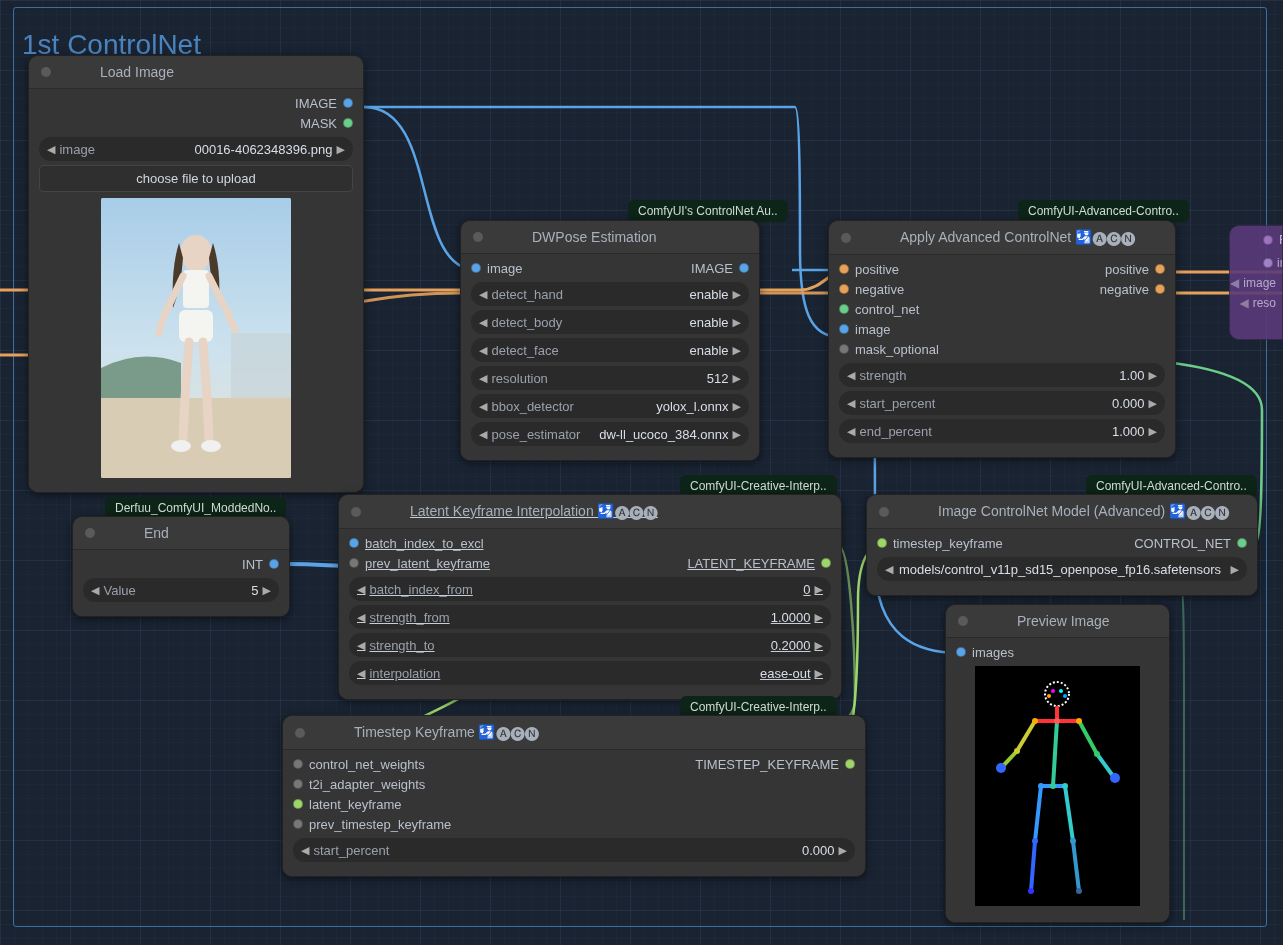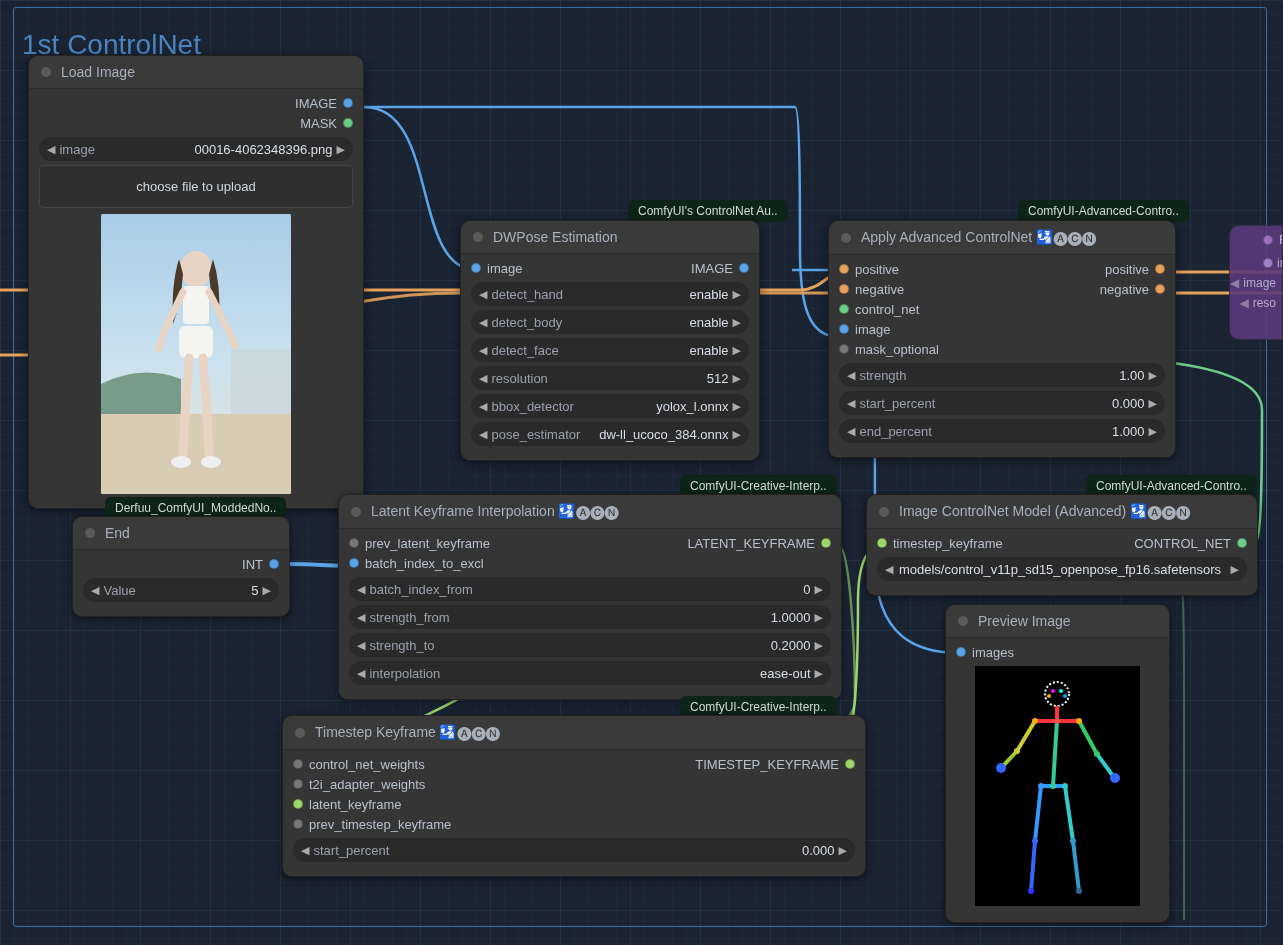--- a/index.html
+++ b/index.html
@@ -37,20 +37,21 @@
     border-radius: 10px;
     box-shadow: 0 2px 8px rgba(0,0,0,0.5);
     border: 1px solid #222;
   }
   .node-header {
     display: flex; align-items: center;
     padding: 8px 12px;
     background: #3a3a3a;
     border-bottom: 1px solid #2a2a2a;
     border-radius: 10px 10px 0 0;
+    gap: 39px;
   }
   .node-dot {
     width: 10px; height: 10px; border-radius: 50%;
     background: #5a5a5a; margin-right: 10px; flex: 0 0 auto;
   }
   .node-title { color: #a8b0bc; font-size: 14px; white-space: nowrap; }
   .node-body { padding: 4px 0 10px; background: #353535; border-radius: 0 0 10px 10px; }
   .tag {
     position: absolute;
     background: #0d2418;
@@ -88,21 +89,21 @@
     font-size: 13px;
   }
   .widget .arrow { color: #aaa; font-size: 11px; cursor: pointer; }
   .widget .wlabel { color: #9aa0ac; margin-left: 4px; }
   .widget .wvalue { color: #d8dee8; margin-right: 4px; }
   .btn-upload {
     margin: 4px 10px;
     background: #2f2f2f;
     border: 1px solid #444;
     border-radius: 4px;
-    height: 43px;
+    height: 27px;
     display: flex; align-items: center; justify-content: center;
     color: #d0d6e0; font-size: 13px;
     cursor: pointer;
   }
   .preview-img {
     margin: 6px auto 4px;
     display: block;
     background: #7aa9c4;
     border-radius: 2px;
   }
@@ -380,42 +381,42 @@
           <span class="arrow">◀</span>
           <span class="wlabel">Value</span>
           <span style="flex:1"></span>
           <span class="wvalue">5</span>
           <span class="arrow">▶</span>
         </div>
     </div>
   </div>
 
   <div class="tag" style="left:680px; top:475px;">ComfyUI-Creative-Interp..</div>
-  <div class="node" style="left:338px; top:494px; width:504px;">
+  <div class="node" style="left:338px; top:494px; width:504px;text-decoration:underline;">
     <div class="node-header">
       <span class="node-dot"></span>
       <span class="node-title">Latent Keyframe Interpolation 🛂🅐🅒🅝</span>
     </div>
     <div class="node-body">
+      <div class="port-row">
+          <span class="port-left">
+            <span class="port-dot c-blue"></span>
+            <span>batch_index_to_excl</span>
+          </span>
+        </div>
       <div class="port-row">
         <span class="port-left">
             <span class="port-dot c-gray"></span>
             <span>prev_latent_keyframe</span>
           </span>
         <span class="port-right">
             <span>LATENT_KEYFRAME</span>
             <span class="port-dot c-lime"></span>
           </span>
       </div>
-      <div class="port-row">
-          <span class="port-left">
-            <span class="port-dot c-blue"></span>
-            <span>batch_index_to_excl</span>
-          </span>
-        </div>
       <div class="widget">
           <span class="arrow">◀</span>
           <span class="wlabel">batch_index_from</span>
           <span style="flex:1"></span>
           <span class="wvalue">0</span>
           <span class="arrow">▶</span>
         </div>
       <div class="widget">
           <span class="arrow">◀</span>
           <span class="wlabel">strength_from</span>

